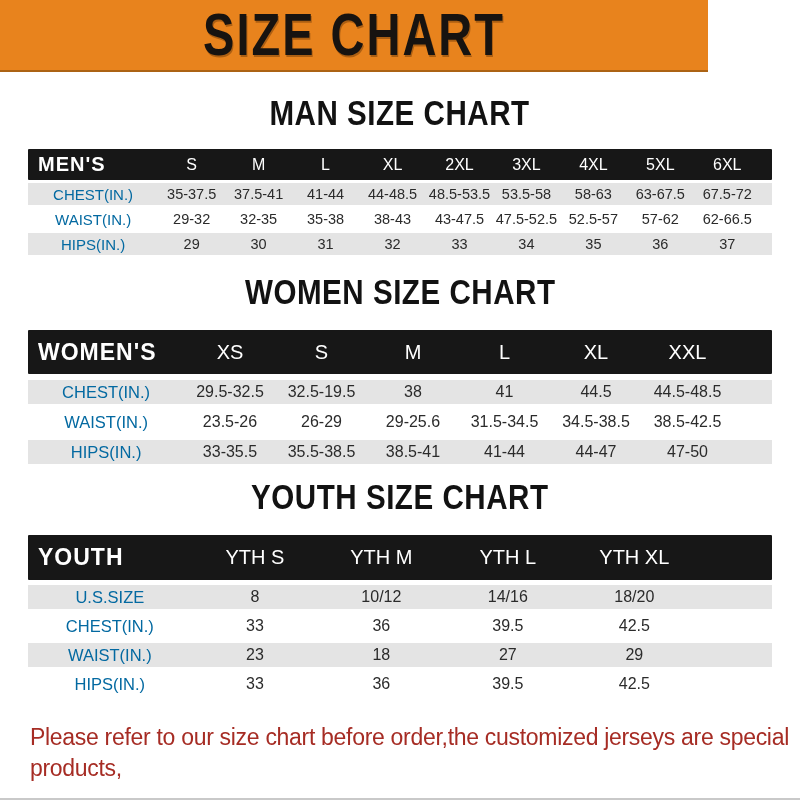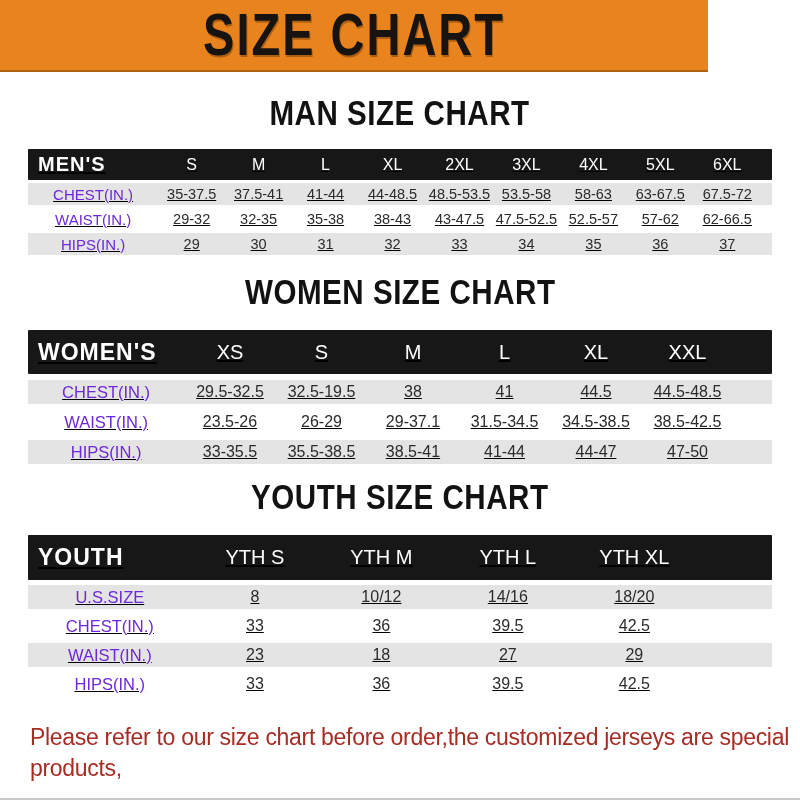--- a/index.html
+++ b/index.html
@@ -41,21 +41,20 @@
     color: #121212;
     transform: scale(1.02, 1.2);
   }
   .section-men   { margin-top: 24px; }
   .section-women { margin-top: 20px; }
   .section-youth { margin-top: 16px; }
   
   .size-table {
     width: 744px; margin: 14px auto 0 28px;
     text-align: left;
-    text-decoration: underline;
   }
   .section-women .size-table, .section-youth .size-table { margin-top: 16px; }
   .thead {
     display: flex; align-items: center;
     height: var(--head-h, 32px);
     background: var(--bar-bg);
     color: var(--bar-text);
     border-radius: 1px;
   }
   .thead .head-label {
@@ -72,21 +71,21 @@
     display: flex; align-items: center;
     height: var(--row-h, 22px);
     margin-top: var(--row-gap, 3px);
     color: var(--body-text);
     font-size: var(--cell-fs, 15px);
   }
   .trow.shade { background: var(--row-shade); }
   .trow.plain { background: #ffffff; }
   .cell { display: inline-block; flex: 0 0 var(--col-w, 9%); text-align: center; }
   .label-cell { flex: 0 0 var(--label-w, 17%); }
-  .trow .row-label { font-size: calc(var(--cell-fs, 15px) + 0.5px); color: #6d28d9; }
+  .trow .row-label { font-size: calc(var(--cell-fs, 15px) + 0.5px); color: #0369a1; }
   
   .footer {
     margin: 26px 0 0 30px;
     color: var(--footer-red);
     font-size: 23px; line-height: 31px;
     letter-spacing: -0.3px;
   }
 </style>
 </head>
 <body>
@@ -173,21 +172,21 @@
           <span class="cell value">32.5-19.5</span>
           <span class="cell value">38</span>
           <span class="cell value">41</span>
           <span class="cell value">44.5</span>
           <span class="cell value">44.5-48.5</span>
         </div>
         <div class="trow plain">
           <span class="cell label-cell row-label">WAIST(IN.)</span>
           <span class="cell value">23.5-26</span>
           <span class="cell value">26-29</span>
-          <span class="cell value">29-37.1</span>
+          <span class="cell value">29-25.6</span>
           <span class="cell value">31.5-34.5</span>
           <span class="cell value">34.5-38.5</span>
           <span class="cell value">38.5-42.5</span>
         </div>
         <div class="trow shade">
           <span class="cell label-cell row-label">HIPS(IN.)</span>
           <span class="cell value">33-35.5</span>
           <span class="cell value">35.5-38.5</span>
           <span class="cell value">38.5-41</span>
           <span class="cell value">41-44</span>

